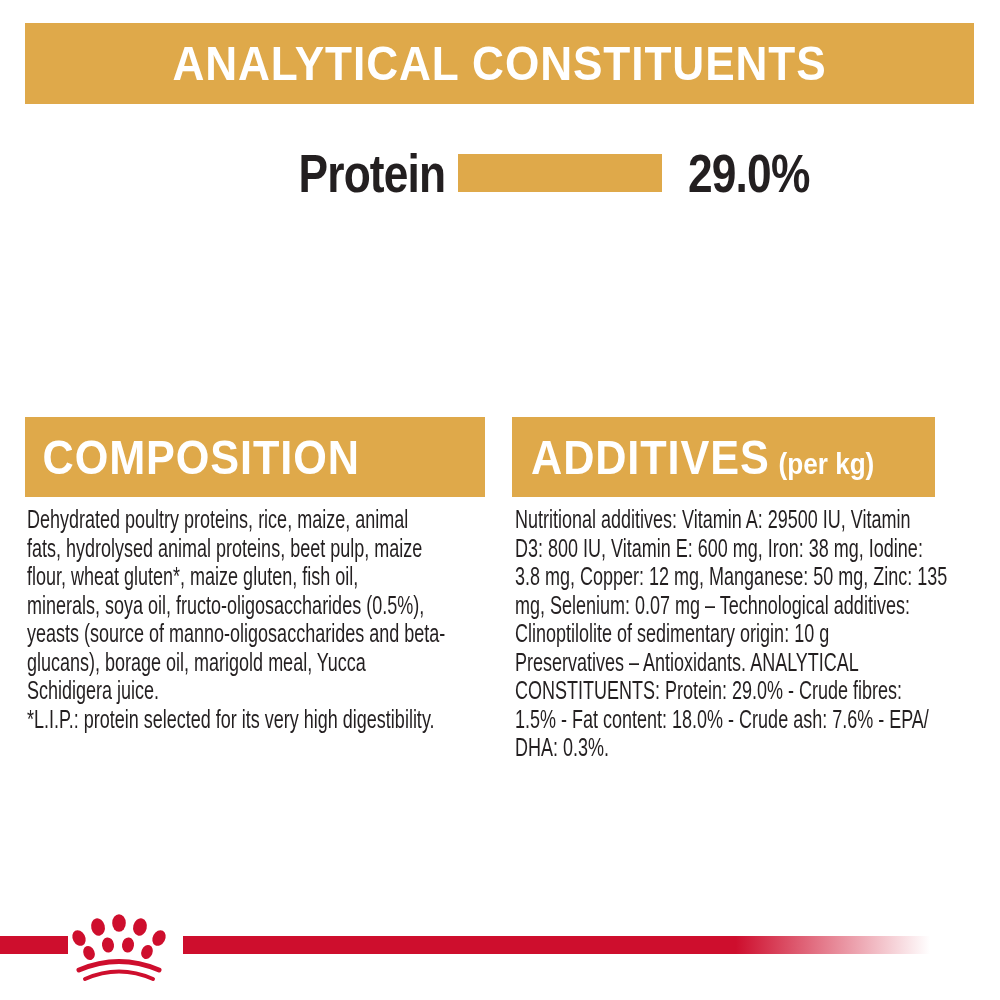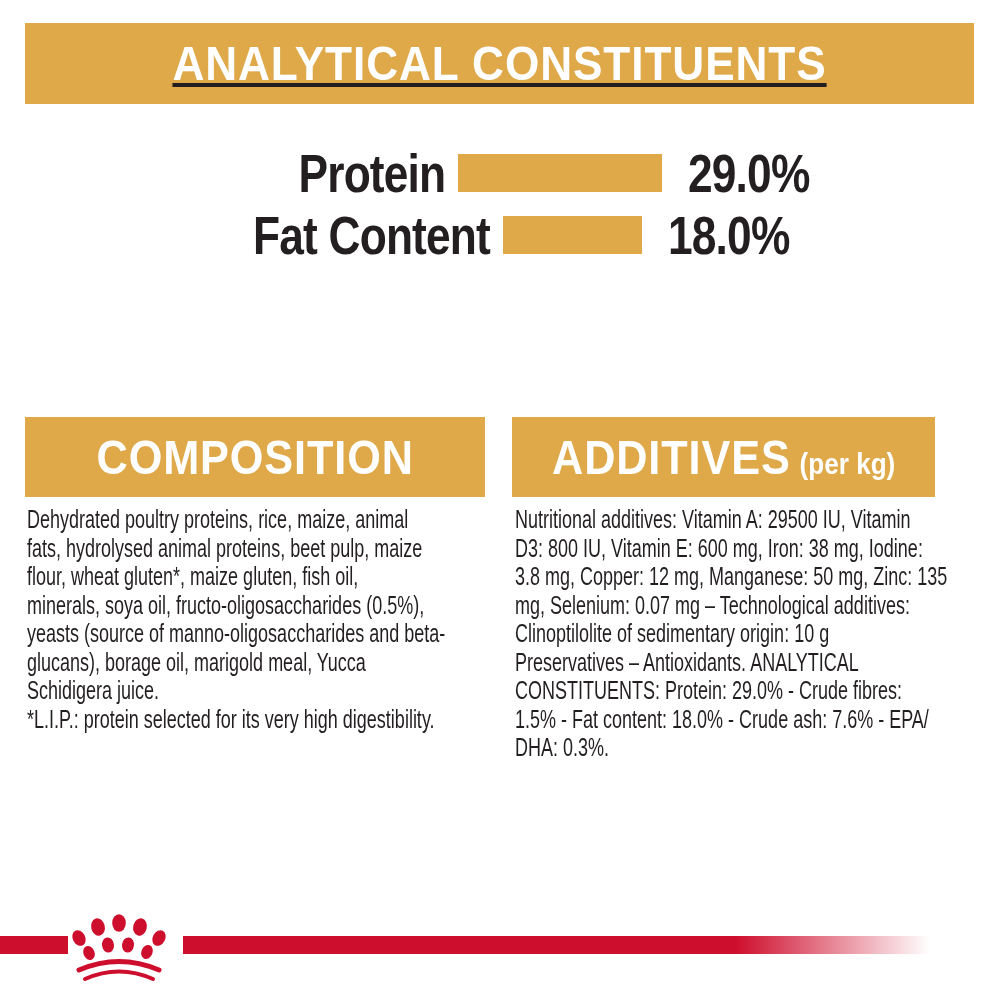--- a/index.html
+++ b/index.html
@@ -8,21 +8,21 @@
   html,body{margin:0;padding:0;}
   body{
     width:1000px;height:1000px;position:relative;overflow:hidden;
     background:var(--bg);
     font-family:"Liberation Sans",sans-serif;
     color:var(--ink);
   }
   
   .banner-top{
     position:absolute;left:25px;top:23px;width:949px;height:81px;
-    background:var(--gold);display:flex;align-items:center;justify-content:center;text-decoration:underline;
+    background:var(--gold);display:flex;align-items:center;justify-content:center;
   }
   .banner-top .t{
     color:#fff;font-weight:bold;font-size:48px;white-space:nowrap;
     transform:scaleX(0.92);letter-spacing:1px;
   }
   
   .chart{position:absolute;left:0;top:142px;width:836px;}
   .crow{display:flex;align-items:center;height:62px;}
   .clabel{
     width:490px;text-align:right;font-size:54px;font-weight:bold;
@@ -30,21 +30,21 @@
     transform:scaleX(0.82);transform-origin:100% 50%;
   }
   .cbar{margin-left:13px;height:38px;background:var(--gold);}
   .cval{
     margin-left:26px;font-size:54px;font-weight:bold;white-space:nowrap;
     letter-spacing:-1px;transform:scaleX(0.82);transform-origin:0 50%;
   }
   
   .banner-sec{
     position:absolute;top:417px;height:80px;background:var(--gold);
-    display:flex;align-items:center;justify-content:center;
+    display:flex;align-items:center;
   }
   .banner-comp{left:25px;width:460px;}
   .banner-add{left:512px;width:423px;}
   .banner-sec .wrap{
     display:flex;align-items:baseline;color:#fff;font-weight:bold;
     transform:scaleX(0.9);white-space:nowrap;
   }
   .banner-sec .big{font-size:48px;letter-spacing:1px;}
   .banner-sec .suffix{font-size:29px;margin-left:10px;}
   
@@ -67,25 +67,20 @@
 
 <div class="banner-top">
   <div class="t">ANALYTICAL CONSTITUENTS</div>
 </div>
 
 <div class="chart">
   <div class="crow">
     <div class="clabel">Protein</div>
     <div class="cbar" style="width: 224px; background: rgb(223, 169, 74);"></div>
     <div class="cval">29.0%</div>
-  </div>
-  <div class="crow">
-    <div class="clabel">Fat Content</div>
-    <div class="cbar" style="width: 139px; background: rgb(223, 169, 74);"></div>
-    <div class="cval">18.0%</div>
   </div>
 </div>
 
 <div class="banner-sec banner-comp">
   <div class="wrap">
     <span class="big">COMPOSITION</span>
   </div>
 </div>
 <div class="bodytext comp-text">Dehydrated poultry proteins, rice, maize, animal
 fats, hydrolysed animal proteins, beet pulp, maize

